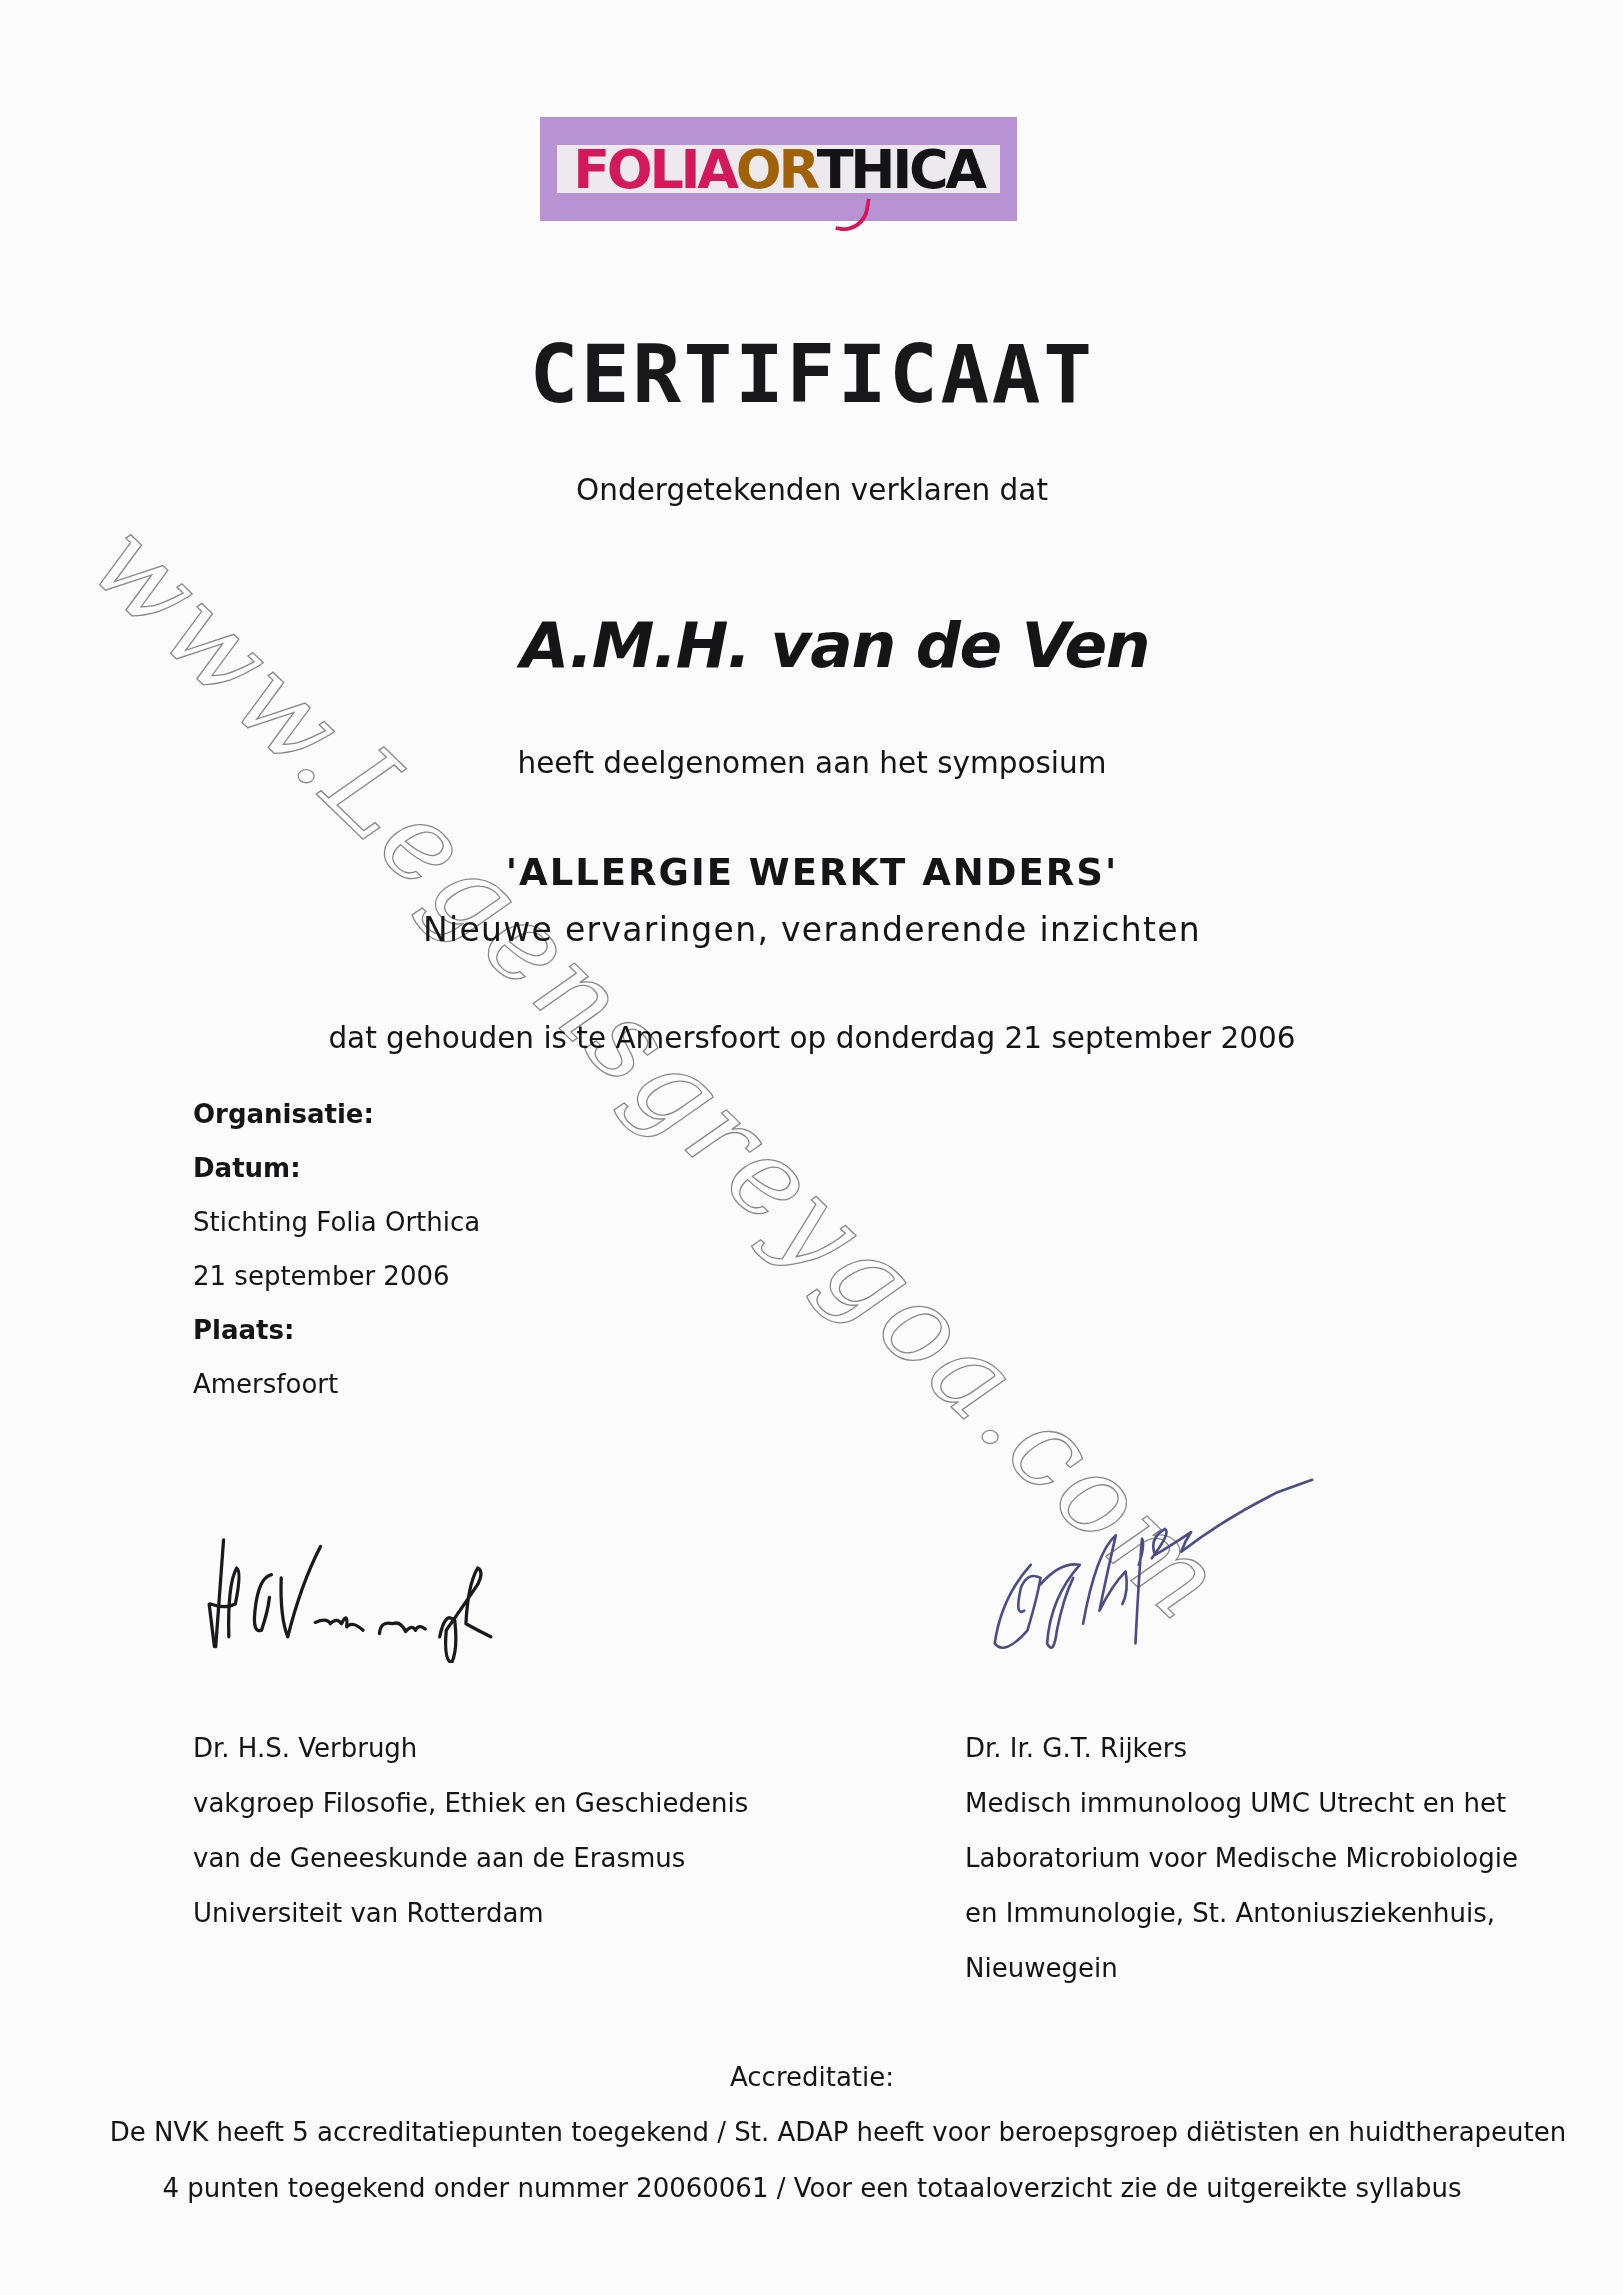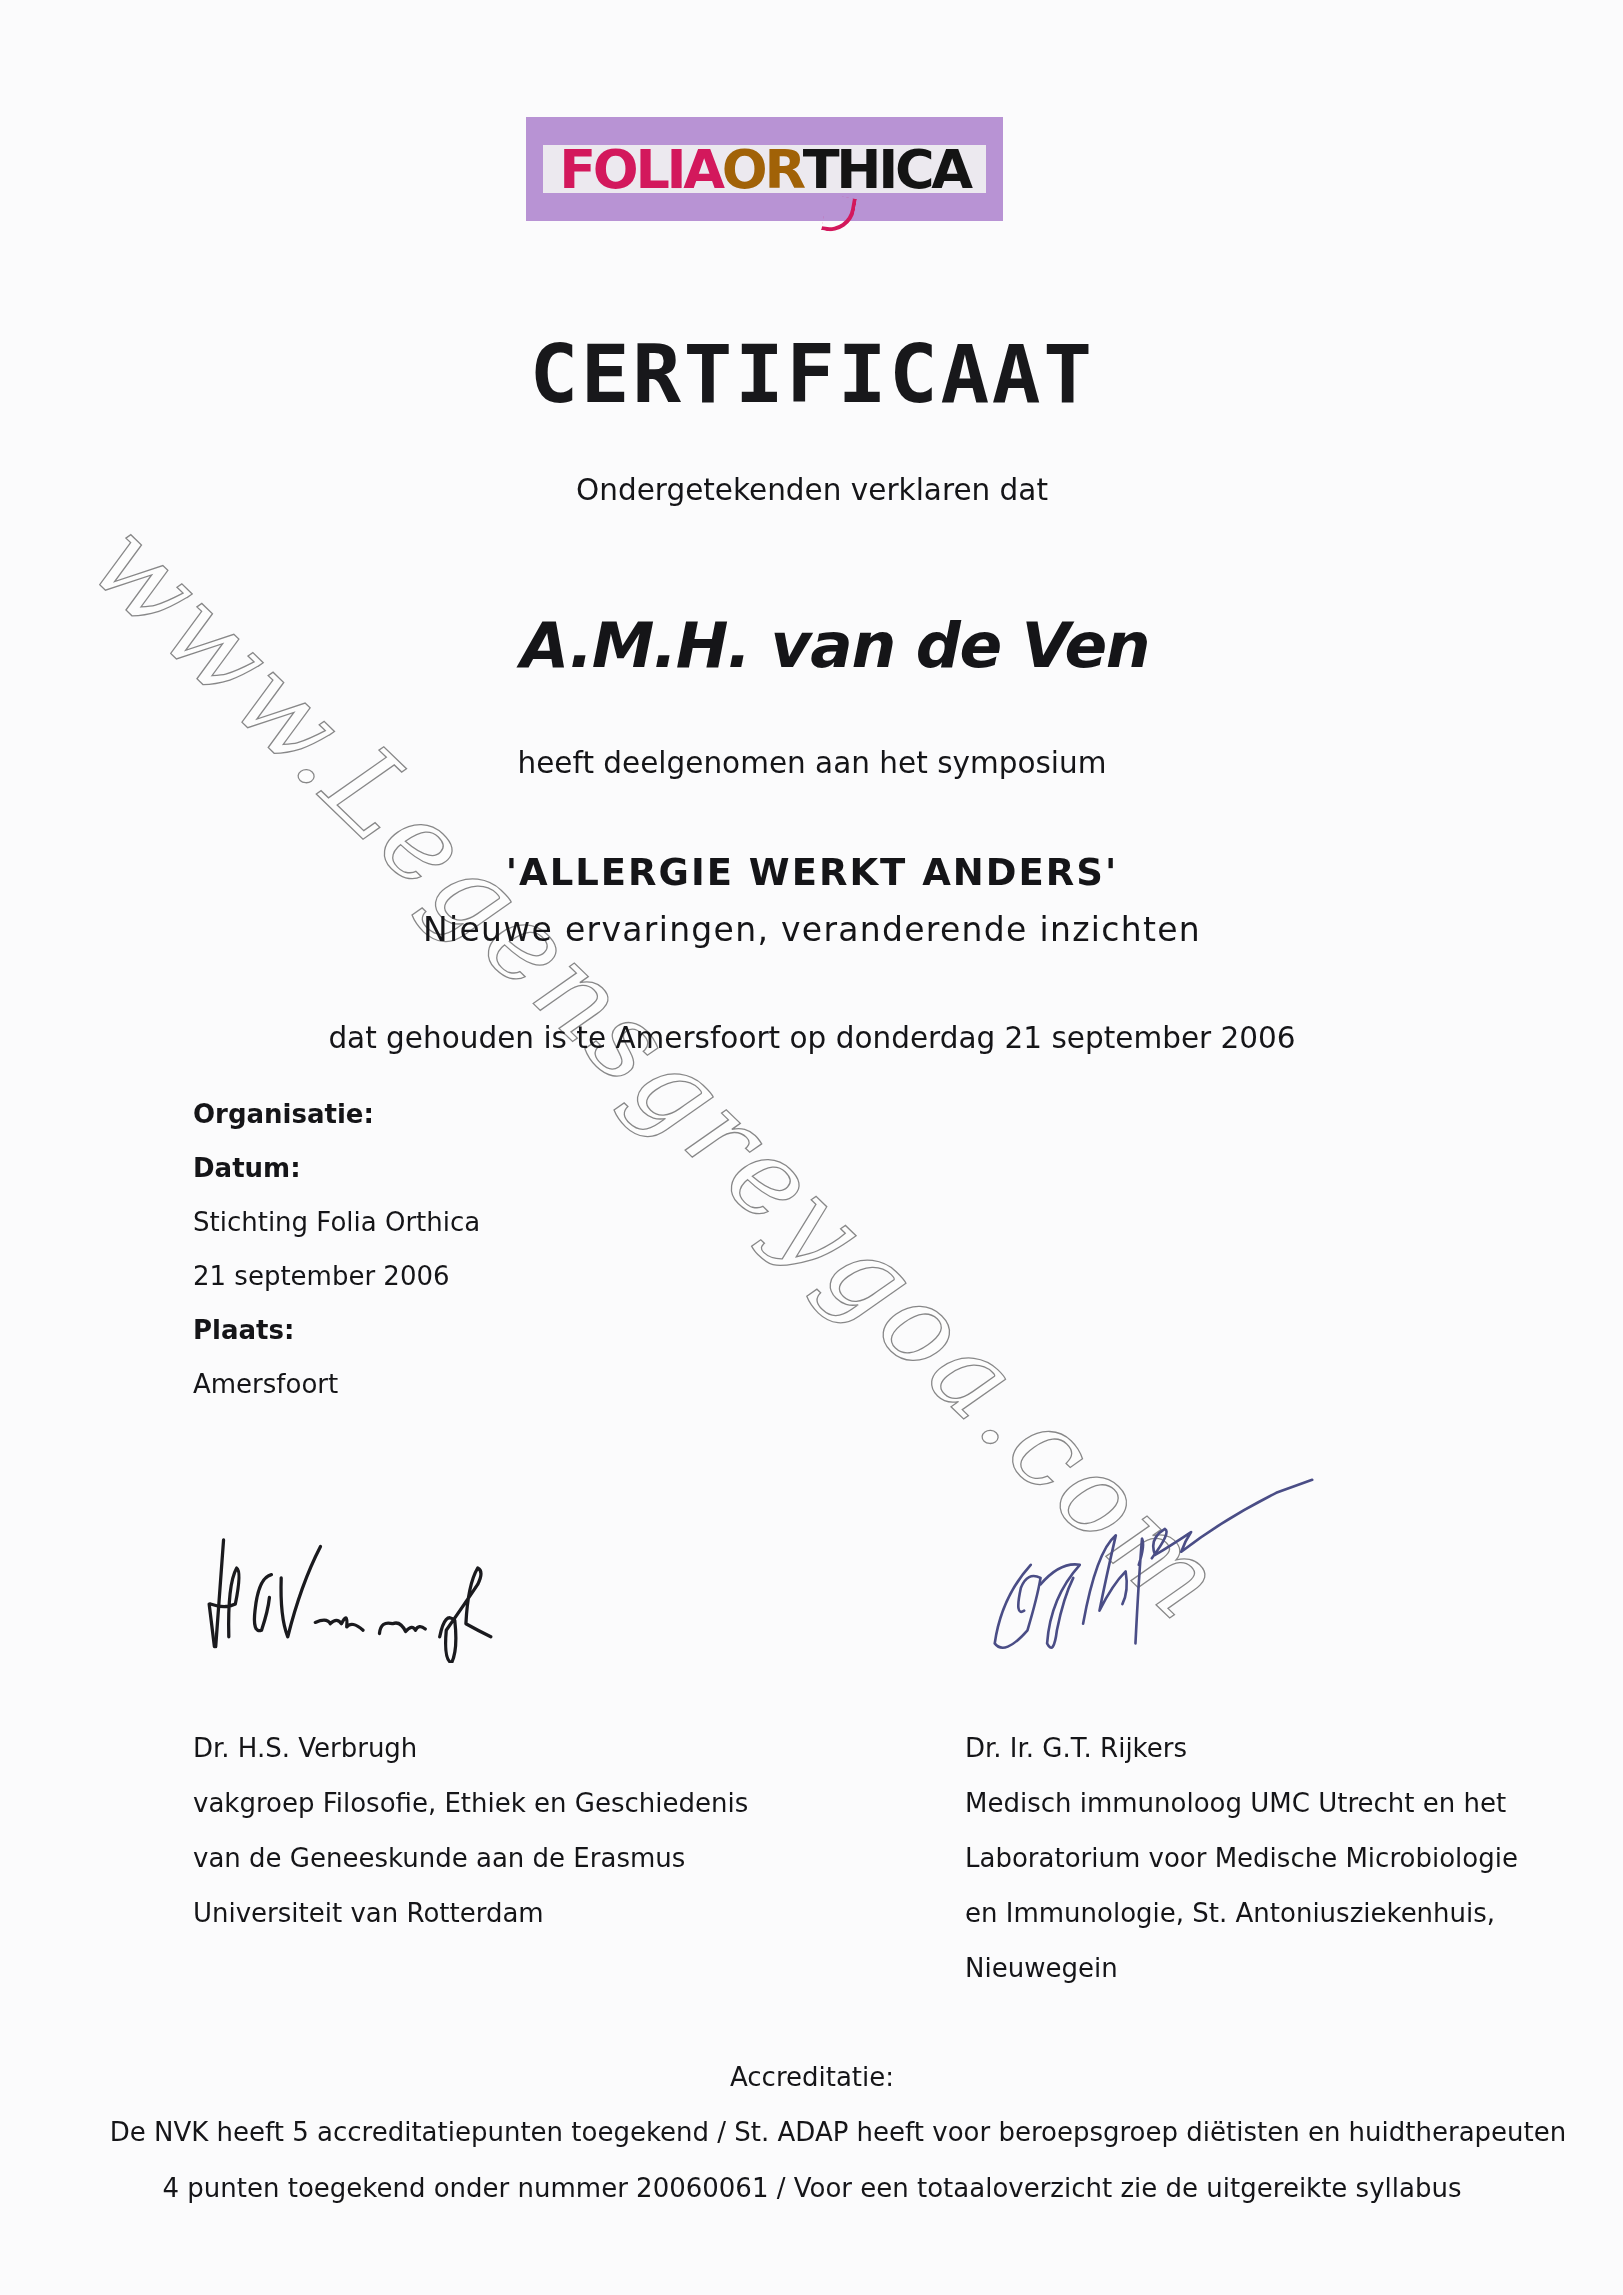--- a/index.html
+++ b/index.html
@@ -7,21 +7,21 @@
     width: 1624px; height: 2295px; position: relative; overflow: hidden;
     background: #fbfbfc;
     font-family: "DejaVu Sans", sans-serif;
     color: #151518;
   }
   .abs { position: absolute; }
   .center { left: 0; width: 1624px; text-align: center; }
 
   
   .logo {
-    left: 526px; top: 117px; width: 477px; height: 104px;
+    left: 540px; top: 117px; width: 477px; height: 104px;
     box-sizing: border-box;
     background: #b893d4;
     padding: 28px 17px;
   }
   .logo-inner {
     width: 100%; height: 100%;
     background: #ece9ef;
     display: flex; align-items: center; justify-content: center;
     font-family: "DejaVu Sans", sans-serif;
     font-weight: bold; font-size: 54px; letter-spacing: -3.3px;

